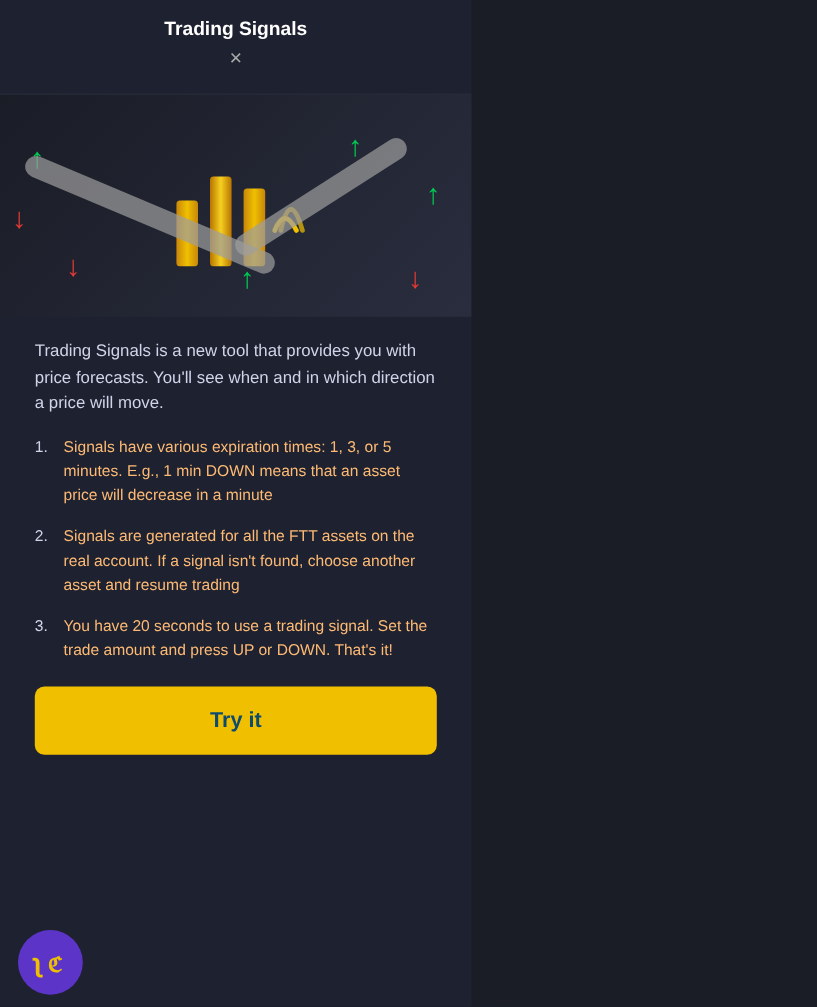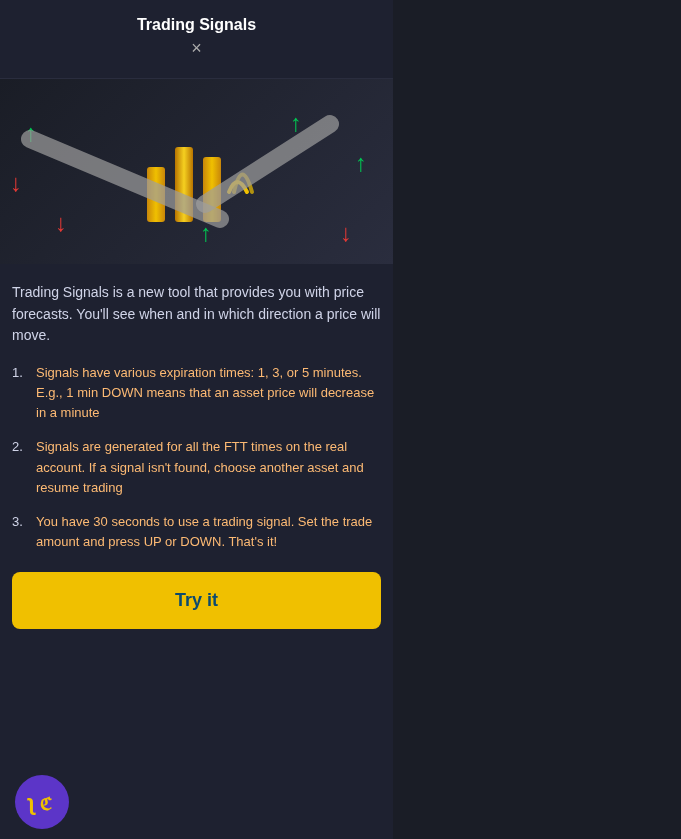--- a/index.html
+++ b/index.html
@@ -134,21 +134,21 @@
       z-index: 3;
     }
 
     .slash-line svg {
       width: 100%;
       height: 100%;
     }
 
     
     .panel-content {
-      padding: 18px 12px;
+      padding: 18px 29px;
       flex: 1;
     }
 
     .intro-text {
       color: #d0d4e8;
       font-size: 14px;
       line-height: 1.55;
       margin-bottom: 16px;
     }
 
@@ -299,25 +299,25 @@
   <div class="panel-content">
     <p class="intro-text">Trading Signals is a new tool that provides you with price forecasts. You'll see when and in which direction a price will move.</p>
 
     <ol class="feature-list">
       <li>
         <span class="list-number">1.</span>
         <span class="list-text">Signals have various expiration times: 1, 3, or 5 minutes. E.g., 1 min DOWN means that an asset price will decrease in a minute</span>
       </li>
       <li>
         <span class="list-number">2.</span>
-        <span class="list-text">Signals are generated for all the FTT times on the real account. If a signal isn't found, choose another asset and resume trading</span>
+        <span class="list-text">Signals are generated for all the FTT assets on the real account. If a signal isn't found, choose another asset and resume trading</span>
       </li>
       <li>
         <span class="list-number">3.</span>
-        <span class="list-text">You have 30 seconds to use a trading signal. Set the trade amount and press UP or DOWN. That's it!</span>
+        <span class="list-text">You have 20 seconds to use a trading signal. Set the trade amount and press UP or DOWN. That's it!</span>
       </li>
     </ol>
 
     <button class="try-button">Try it</button>
   </div>
 </div>
 
 <div class="bottom-logo">
   <svg width="36" height="36" viewBox="0 0 36 36">
     <text x="4" y="26" font-size="22" fill="#f0c000" font-family="Arial" font-weight="bold">ʅ</text>

